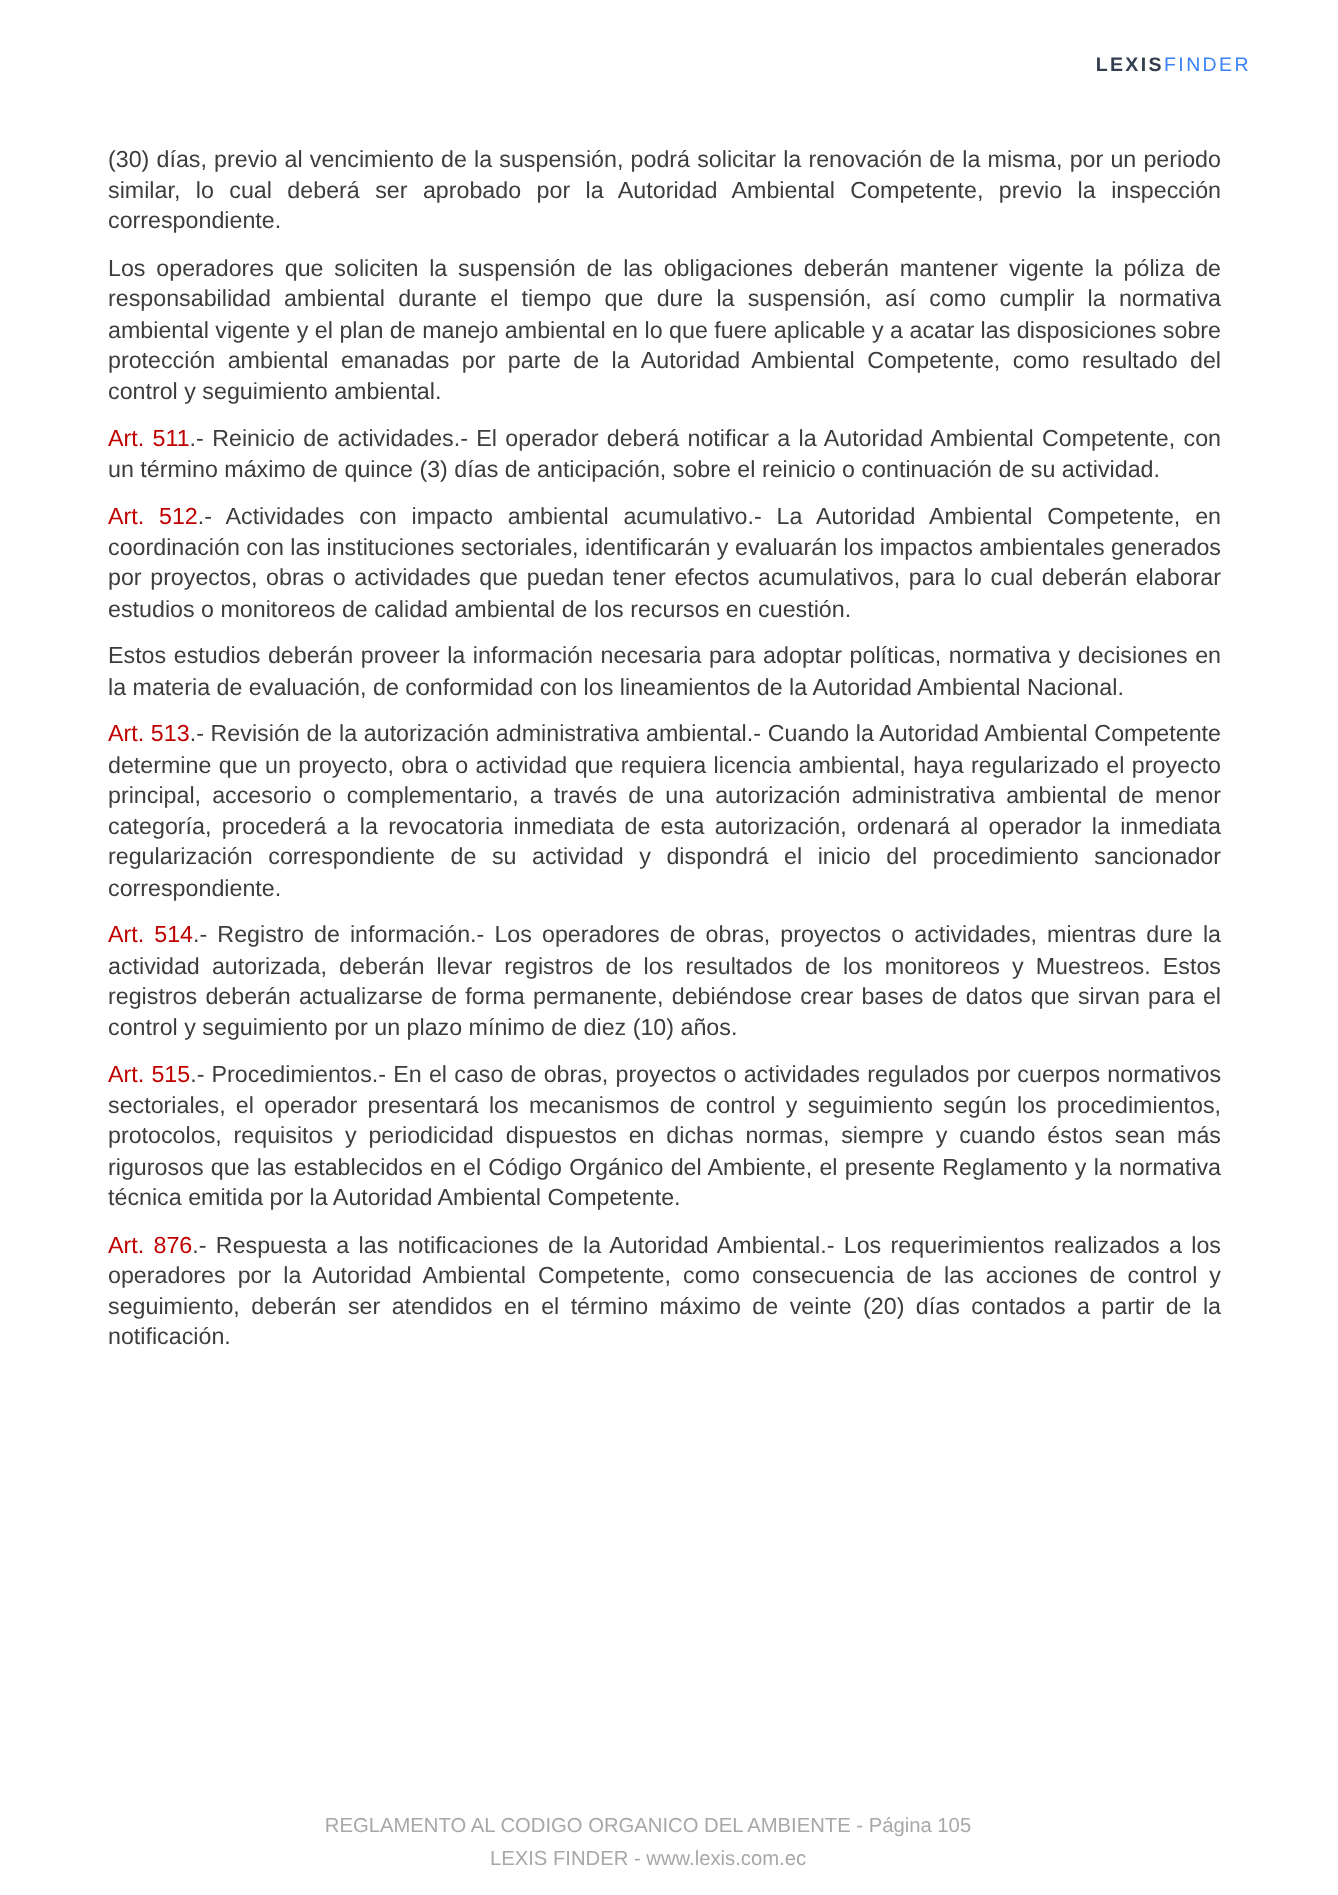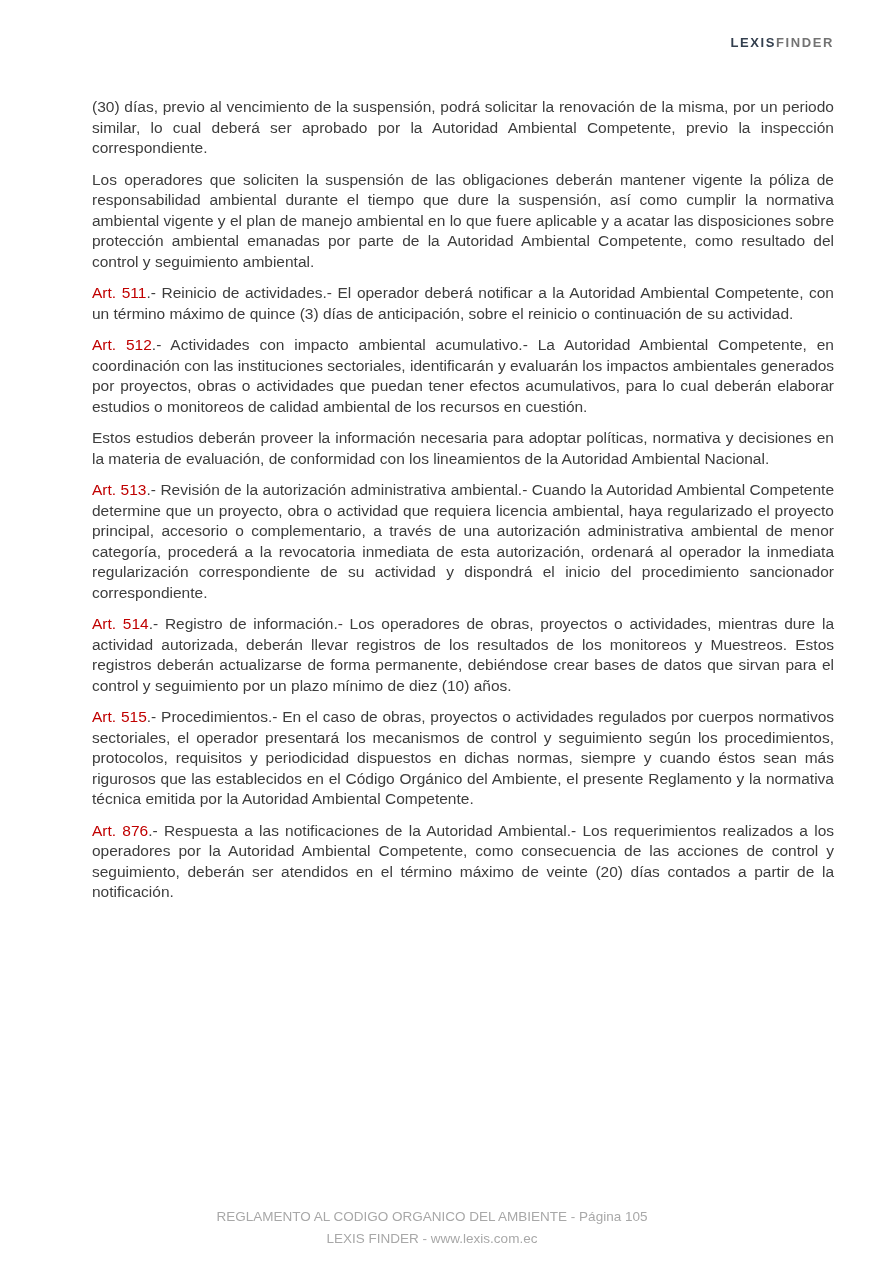--- a/index.html
+++ b/index.html
@@ -22,26 +22,26 @@
     font-size: 13px;
     letter-spacing: 1.6px;
     white-space: nowrap;
     user-select: none;
   }
   .logo .lexis {
     font-weight: 700;
     color: #333f4e;
   }
   .logo .finder {
-    font-weight: 700;
-    color: #737373;
+    font-weight: 400;
+    color: #3b82f6;
   }
   .content {
     position: absolute;
-    left: 92px;
+    left: 72px;
     top: 97px;
     width: 742px;
   }
   .para {
     margin: 0 0 11px 0;
     font-size: 15.5px;
     line-height: 20.5px;
     color: #3d3d3d;
     text-align: justify;
   }

